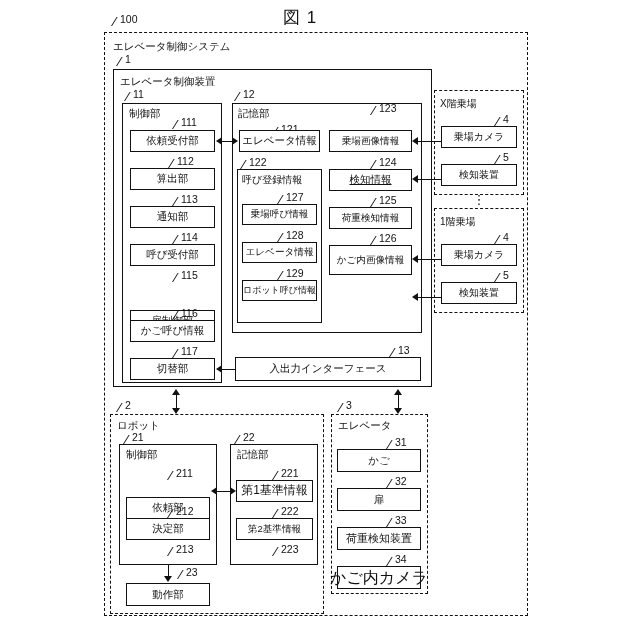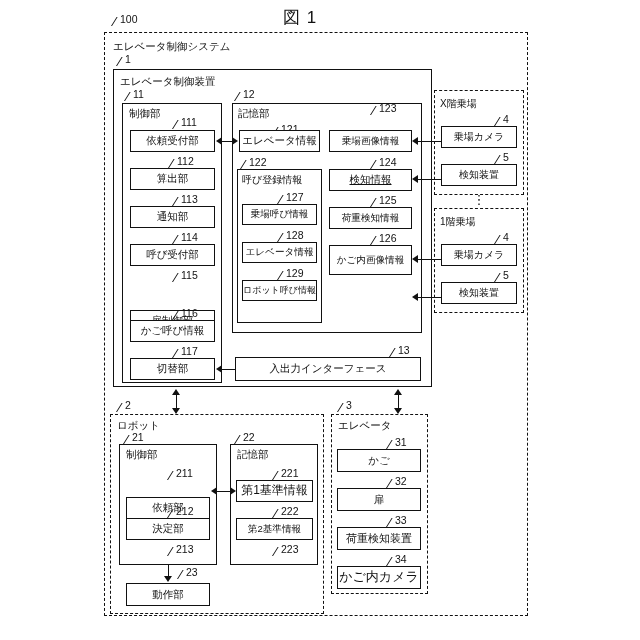--- a/index.html
+++ b/index.html
@@ -332,21 +332,21 @@
   <div class="ref" style="left:386px;top:511px;width:30px;height:16px;">
     <span class="tick"></span>
       <span class="num ref-num">33</span>
   </div>
   <div class="abs box box-label" style="left:337px;top:527px;width:84px;height:23px;font-size:11px;">荷重検知装置</div>
 
   <div class="ref" style="left:386px;top:550px;width:30px;height:16px;">
     <span class="tick"></span>
       <span class="num ref-num">34</span>
   </div>
-  <div class="abs box box-label" style="left:337px;top:566px;width:84px;height:23px;font-size:13px;">かご内カメラ</div>
+  <div class="abs box box-label" style="left:337px;top:566px;width:84px;height:23px;font-size:16px;">かご内カメラ</div>
 
   <div class="ln-v" style="left:176px;top:392px;height:20px;"></div>
   <div class="ah ah-up" style="left:172px;top:389px;"></div>
   <div class="ah ah-down" style="left:172px;top:408px;"></div>
 
   <div class="ln-v" style="left:398px;top:392px;height:20px;"></div>
   <div class="ah ah-up" style="left:394px;top:389px;"></div>
   <div class="ah ah-down" style="left:394px;top:408px;"></div>
 
 </div>

